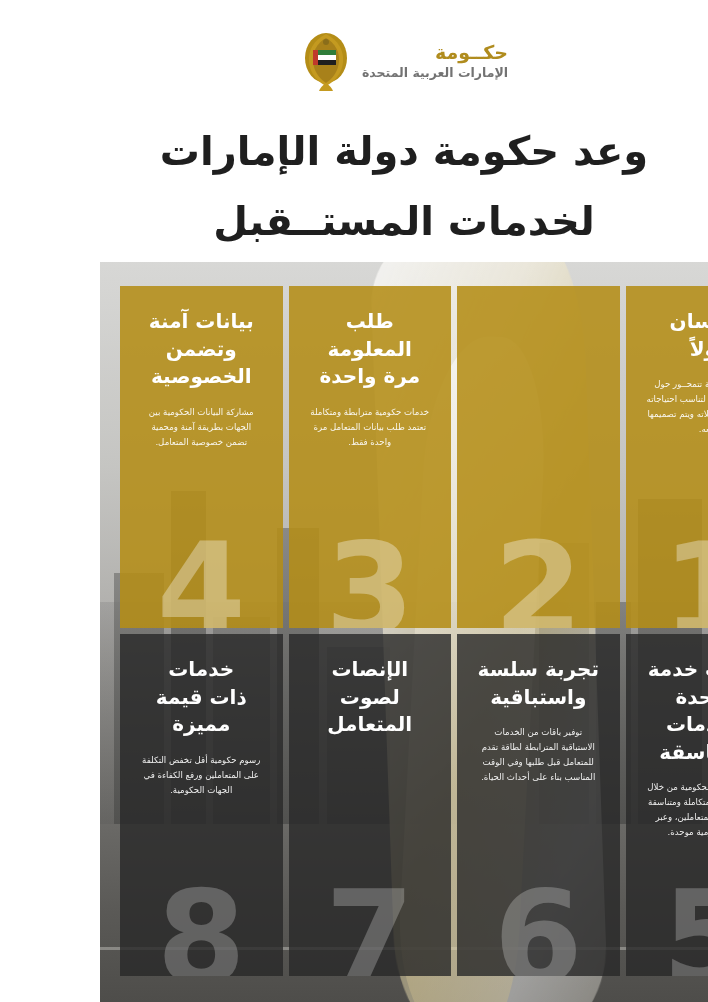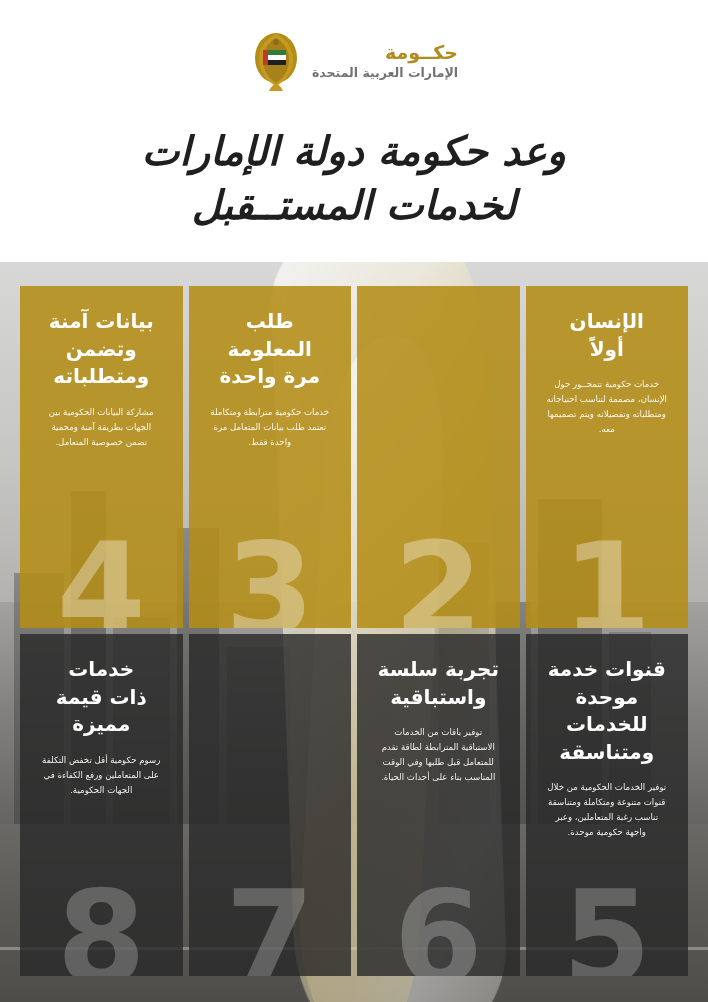--- a/index.html
+++ b/index.html
@@ -4,21 +4,21 @@
 <style>
   * { box-sizing: border-box; margin: 0; padding: 0; }
   html, body {
     width: 708px; height: 1002px;
     background: #ffffff;
     font-family: "DejaVu Sans", "Liberation Sans", sans-serif;
     overflow: hidden;
   }
   .page {
     position: relative;
-    width: 708px; height: 1002px;
+    width: 608px; height: 1002px;
     background: #ffffff;
   }
 
   
   .header {
     position: absolute;
     top: 0; left: 0; right: 0;
     height: 262px;
     background: #ffffff;
   }
@@ -50,31 +50,30 @@
   .logo-text .l2 {
     font-size: 12.5px;
     font-weight: bold;
     color: #737373;
   }
 
   .title-block {
     margin-top: 30px;
     text-align: center;
     color: #1f1f1f;
-    font-style: italic;
   }
   .title-line {
     font-size: 40px;
     font-weight: bold;
     letter-spacing: 1px;
     line-height: 1.35;
     white-space: nowrap;
   }
   .title-line.l1 { letter-spacing: 2px; }
-  .title-line.l2 { letter-spacing: 4px; }
+  .title-line.l2 { letter-spacing: 4px; margin-top: 16px; }
 
   
   .body-area {
     position: absolute;
     top: 262px; left: 0;
     width: 708px; height: 740px;
     overflow: hidden;
     background: #8e8e8e;
   }
   
@@ -246,21 +245,21 @@
           <span>مرة واحدة</span>
         </h3>
         <p>خدمات حكومية مترابطة ومتكاملة تعتمد طلب بيانات المتعامل مرة واحدة فقط.</p>
         <div class="num">3</div>
       </div>
 
       <div class="card gold">
         <h3>
           <span>بيانات آمنة</span><br>
           <span>وتضمن</span><br>
-          <span>ومتطلباته</span>
+          <span>الخصوصية</span>
         </h3>
         <p>مشاركة البيانات الحكومية بين الجهات بطريقة آمنة ومحمية تضمن خصوصية المتعامل.</p>
         <div class="num">4</div>
       </div>
 
       <div class="card dark">
         <h3>
           <span>قنوات خدمة</span><br>
           <span>موحدة</span><br>
           <span>للخدمات</span><br>
@@ -273,20 +272,25 @@
       <div class="card dark">
         <h3>
           <span>تجربة سلسة</span><br>
           <span>واستباقية</span>
         </h3>
         <p>توفير باقات من الخدمات الاستباقية المترابطة لطاقة تقدم للمتعامل قبل طلبها وفي الوقت المناسب بناء على أحداث الحياة.</p>
         <div class="num">6</div>
       </div>
 
       <div class="card dark">
+        <h3>
+          <span>الإنصات</span><br>
+          <span>لصوت</span><br>
+          <span>المتعامل</span>
+        </h3>
         <div class="num">7</div>
       </div>
 
       <div class="card dark">
         <h3>
           <span>خدمات</span><br>
           <span>ذات قيمة</span><br>
           <span>مميزة</span>
         </h3>
         <p>رسوم حكومية أقل تخفض التكلفة على المتعاملين ورفع الكفاءة في الجهات الحكومية.</p>

